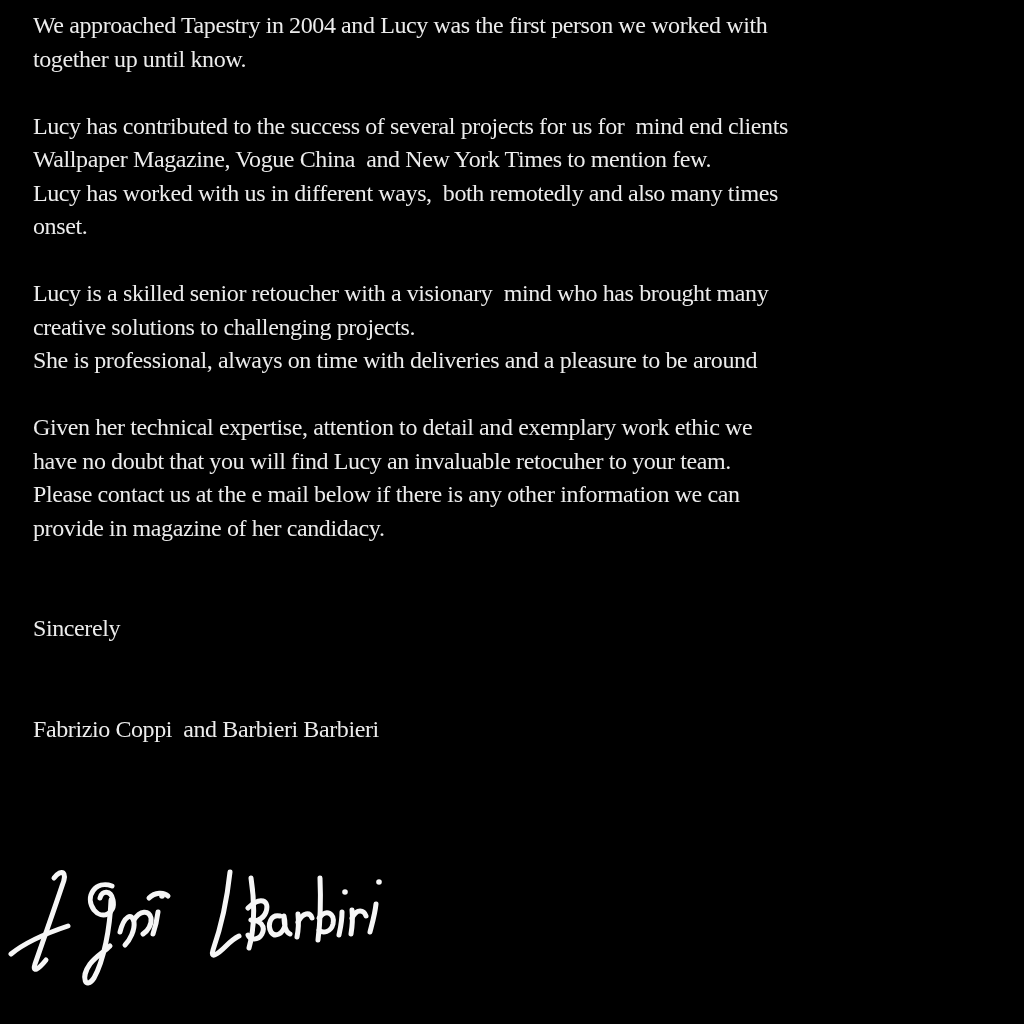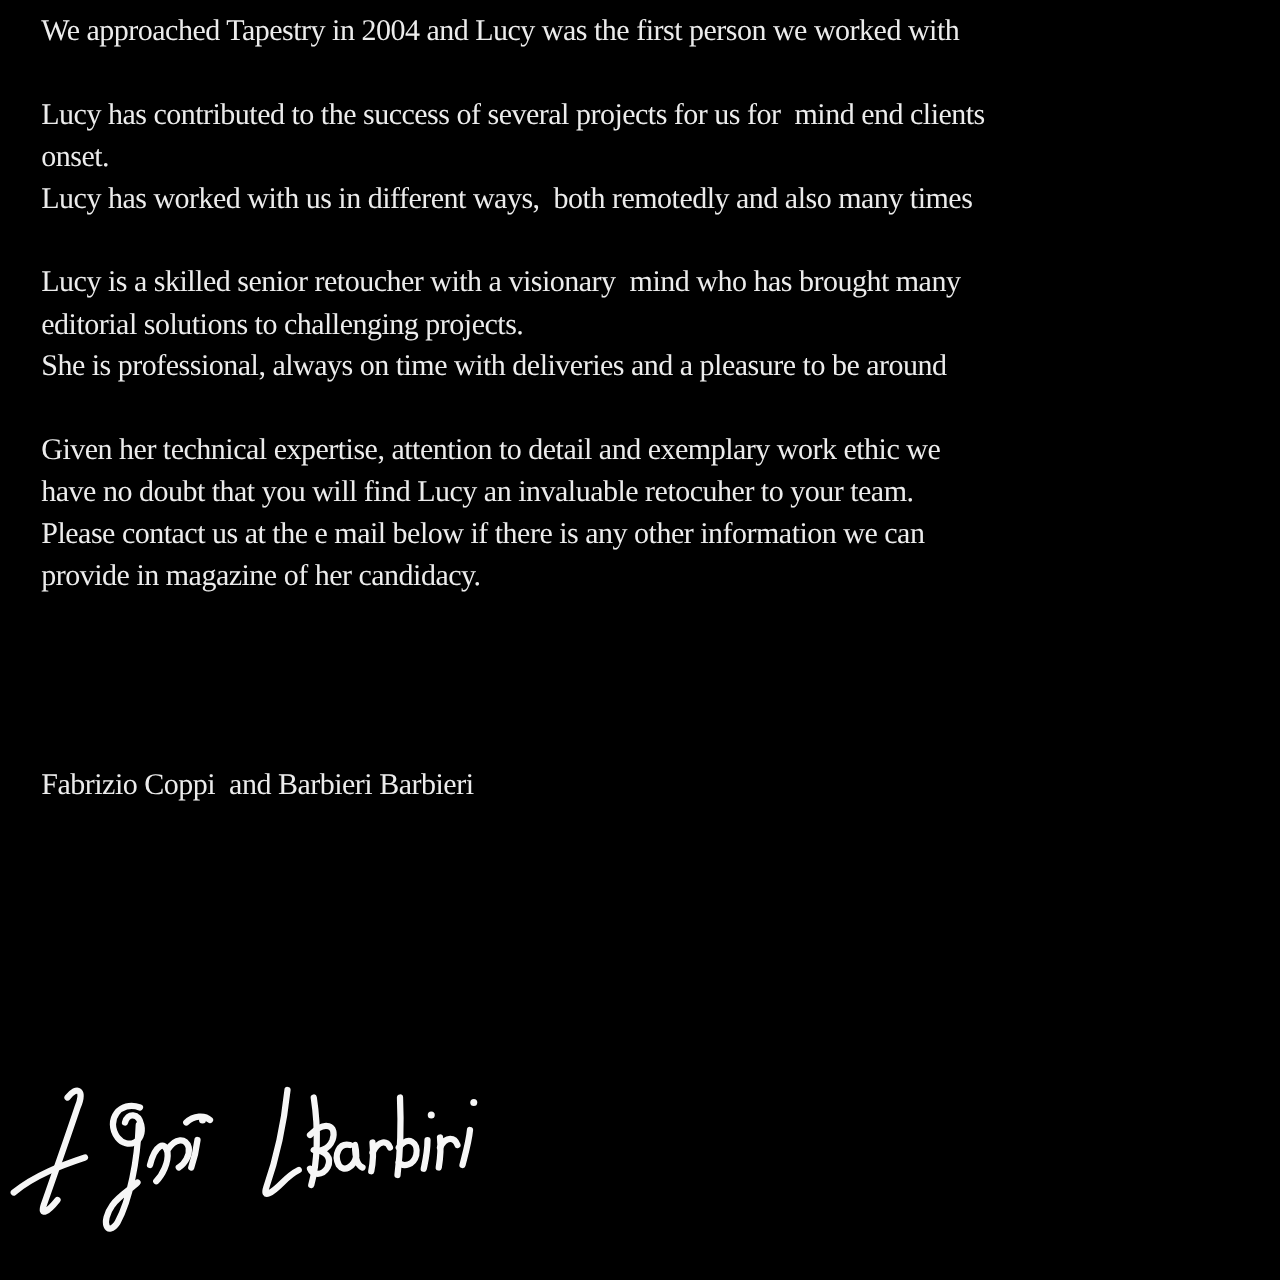--- a/index.html
+++ b/index.html
@@ -43,35 +43,38 @@
   .signature circle {
     fill: #f6f6f6;
     stroke: none;
   }
 </style>
 </head>
 <body>
 
 <div class="letter" id="letter">
     <div class="line">We approached Tapestry in 2004 and Lucy was the first person we worked with</div>
+    <div class="line">together up until know.</div>
     <div class="line">&nbsp;</div>
     <div class="line">Lucy has contributed to the success of several projects for us for  mind end clients</div>
+    <div class="line">Wallpaper Magazine, Vogue China  and New York Times to mention few.</div>
+    <div class="line">Lucy has worked with us in different ways,  both remotedly and also many times</div>
     <div class="line">onset.</div>
-    <div class="line">Lucy has worked with us in different ways,  both remotedly and also many times</div>
     <div class="line">&nbsp;</div>
     <div class="line">Lucy is a skilled senior retoucher with a visionary  mind who has brought many</div>
-    <div class="line">editorial solutions to challenging projects.</div>
+    <div class="line">creative solutions to challenging projects.</div>
     <div class="line">She is professional, always on time with deliveries and a pleasure to be around</div>
     <div class="line">&nbsp;</div>
     <div class="line">Given her technical expertise, attention to detail and exemplary work ethic we</div>
     <div class="line">have no doubt that you will find Lucy an invaluable retocuher to your team.</div>
     <div class="line">Please contact us at the e mail below if there is any other information we can</div>
     <div class="line">provide in magazine of her candidacy.</div>
     <div class="line">&nbsp;</div>
     <div class="line">&nbsp;</div>
+    <div class="line">Sincerely</div>
     <div class="line">&nbsp;</div>
     <div class="line">&nbsp;</div>
     <div class="line">Fabrizio Coppi  and Barbieri Barbieri</div>
   </div>
 
 <svg class="signature" width="430" height="165" viewBox="0 0 430 165" aria-hidden="true">
 
   <path d="M46,26 C54,16 60,20 54,34 C46,58 34,92 27,112 C24,121 30,118 38,108"></path>
   <path d="M3,102 C20,88 42,80 60,74"></path>
 

